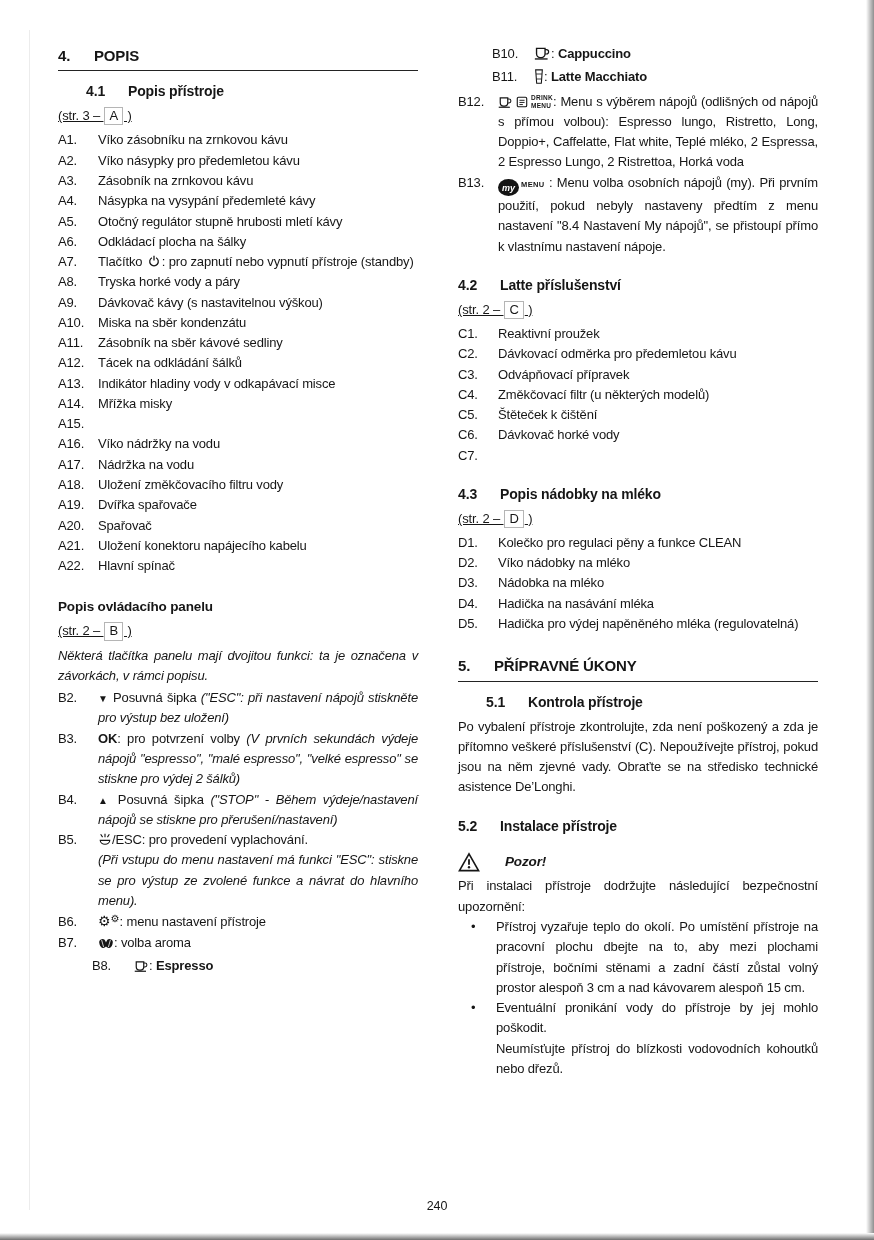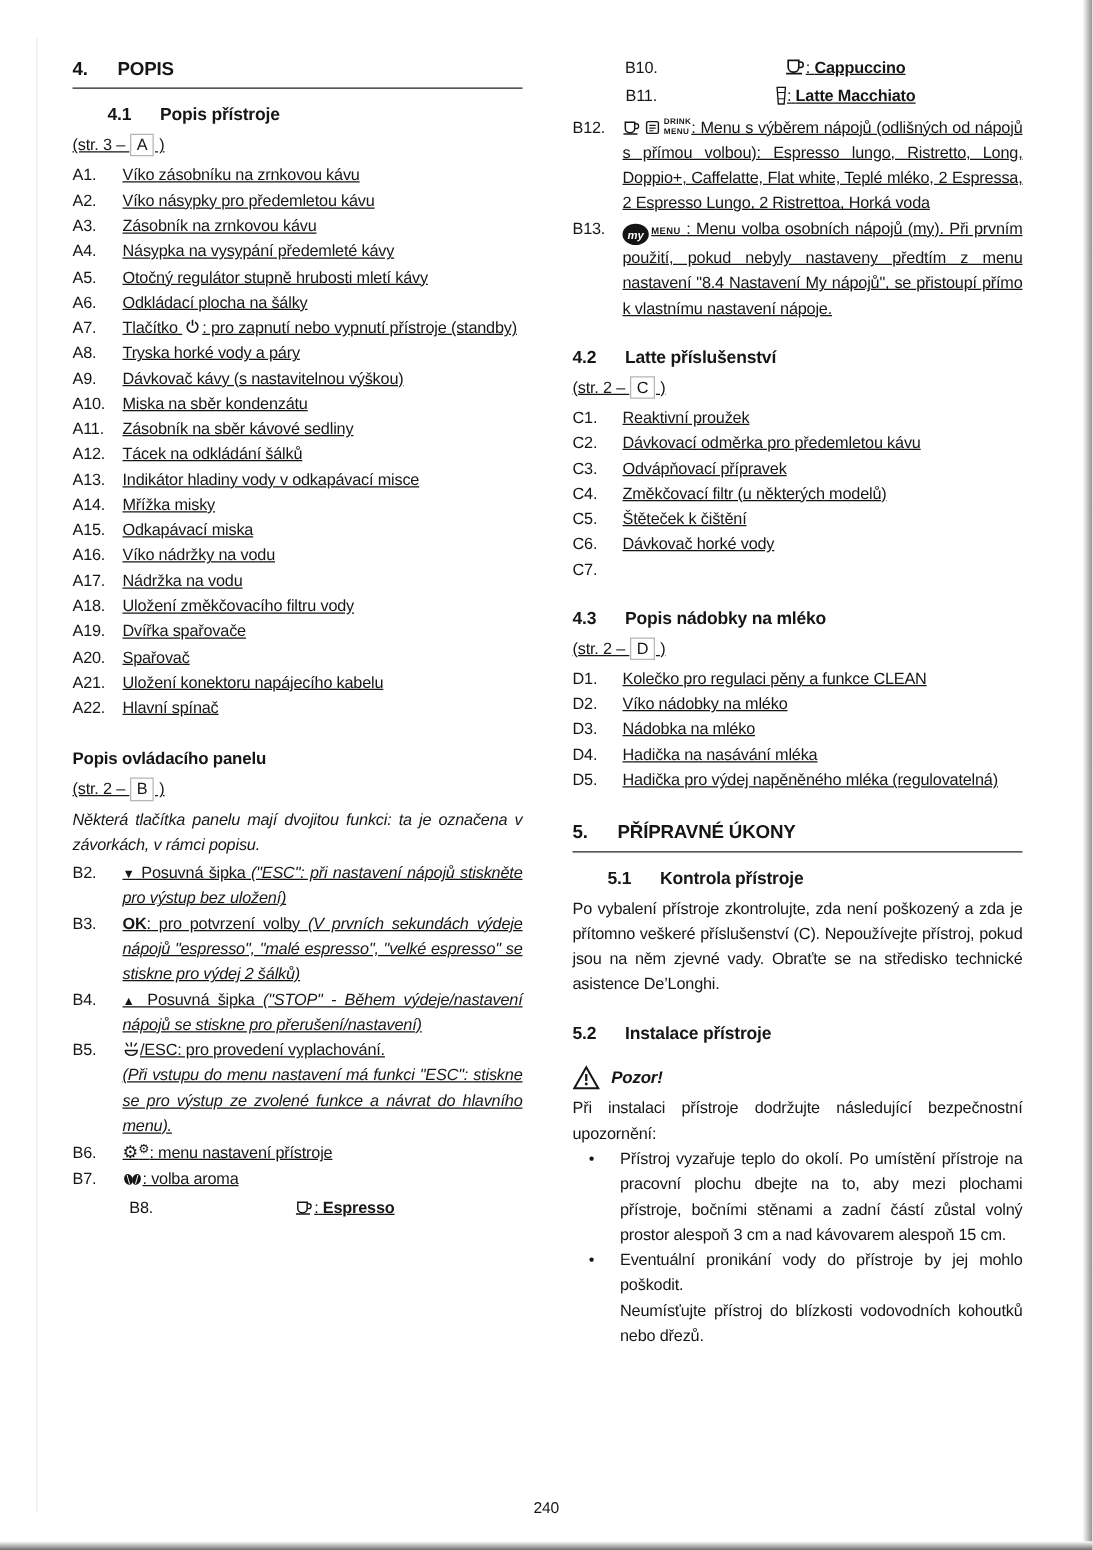--- a/index.html
+++ b/index.html
@@ -26,40 +26,40 @@
 
   .sub-head{display:flex;font-size:14px;font-weight:700;margin:18px 0 3px;}
   .sub-head.mt-sm{margin-top:6px;margin-left:28px;}
   .sub-head .num{flex:0 0 42px;}
 
   .ref{margin:0 0 4px;text-decoration:underline;}
   .boxed{display:inline-block;border:1px solid #b5b5b5;padding:0 4px;line-height:1.25;margin:0 1px;}
 
   .li{display:flex;align-items:baseline;}
   .li .id{flex:0 0 40px;}
-  .li .tx{flex:1;min-width:0;text-decoration:underline;}
+  .li .tx{flex:1;min-width:0;}
   .just{text-align:justify;}
   .iblock{display:block;font-style:italic;text-align:justify;}
   .italic{font-style:italic;}
   b,.bold{font-weight:700;}
 
   .bhead{font-weight:700;font-size:13.5px;margin:20px 0 4px;}
   .note-italic{font-style:italic;text-align:justify;margin:0 0 2px;}
 
-  .drink{margin-left:34px;margin-top:3px;text-align:center;}
+  .drink{margin-left:34px;margin-top:3px;}
   .drink .id{flex:0 0 42px;}
   .drink .label{font-weight:700;}
 
   p{margin:2px 0 0;text-align:justify;}
 
   .bullet{display:flex;}
   .bullet .dot{flex:0 0 38px;padding-left:13px;box-sizing:border-box;}
   .bullet .tx{flex:1;min-width:0;}
 
-  .warn{display:flex;align-items:center;gap:9px;margin:14px 0 4px;}
+  .warn{display:flex;align-items:center;gap:25px;margin:14px 0 4px;}
   .warn-title{font-weight:700;font-style:italic;font-size:13.5px;}
 
   .icon{vertical-align:-2px;color:#161616;}
   .i-cup{width:15px;height:12px;}
   .i-cup-lg{width:17px;height:14px;}
   .i-glass{width:10px;height:15px;vertical-align:-3px;}
   .i-power{width:12px;height:12px;vertical-align:-1px;margin:0 2px;}
   .i-rinse{width:14px;height:13px;}
   .i-beans{width:16px;height:11px;}
   .i-warn{width:22px;height:20px;}
@@ -187,21 +187,20 @@
       <div class="li">
           <span class="id">A13.</span>
           <span class="tx">Indikátor hladiny vody v odkapávací misce</span>
         </div>
       <div class="li">
           <span class="id">A14.</span>
           <span class="tx">Mřížka misky</span>
         </div>
       <div class="li">
           <span class="id">A15.</span>
-          <span class="tx">Odkapávací miska</span>
         </div>
       <div class="li">
           <span class="id">A16.</span>
           <span class="tx">Víko nádržky na vodu</span>
         </div>
       <div class="li">
           <span class="id">A17.</span>
           <span class="tx">Nádržka na vodu</span>
         </div>
       <div class="li">

